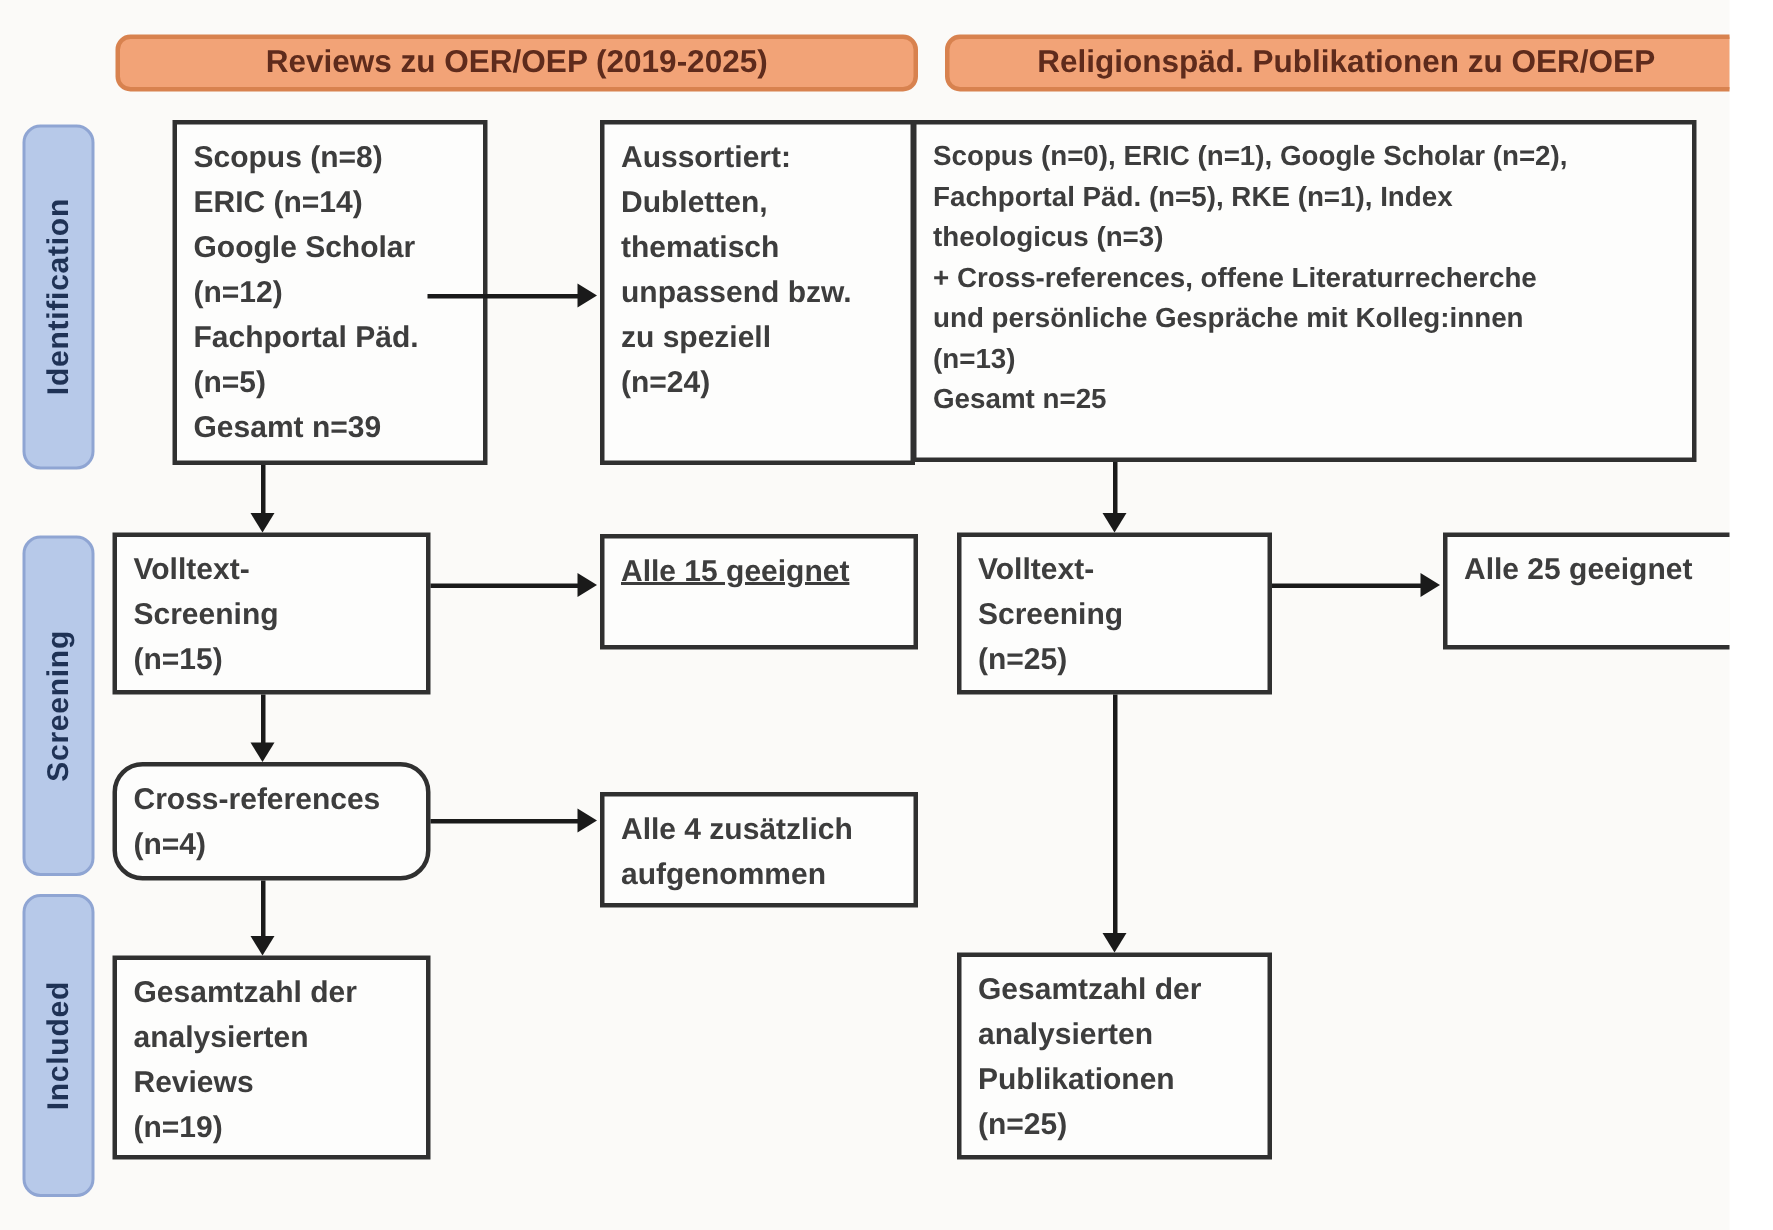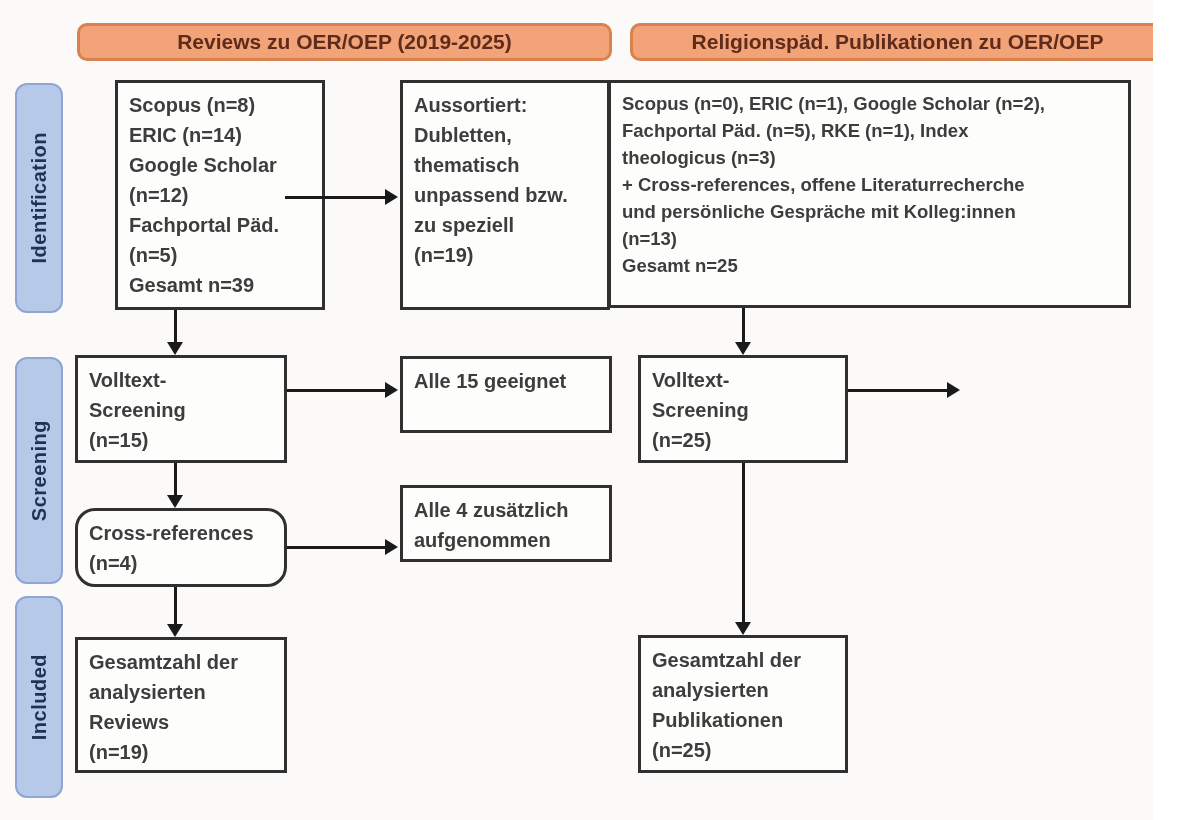--- a/index.html
+++ b/index.html
@@ -118,39 +118,40 @@
 Google Scholar
 (n=12)
 Fachportal Päd.
 (n=5)
 Gesamt n=39</div>
   <div class="box" style="left:400px;top:80px;width:210px;height:230px;">Aussortiert:
 Dubletten,
 thematisch
 unpassend bzw.
 zu speziell
-(n=19)</div>
+(n=24)</div>
   <div class="box small-lh" style="left:608px;top:80px;width:523px;height:228px;">Scopus (n=0), ERIC (n=1), Google Scholar (n=2),
 Fachportal Päd. (n=5), RKE (n=1), Index
 theologicus (n=3)
 + Cross-references, offene Literaturrecherche
 und persönliche Gespräche mit Kolleg:innen
 (n=13)
 Gesamt n=25</div>
 
   <div class="box" style="left:75px;top:355px;width:212px;height:108px;">Volltext-
 Screening
 (n=15)</div>
-  <div class="box" style="left:400px;top:356px;width:212px;height:77px;">Alle 15 geeignet</div>
+  <div class="box" style="left:400px;top:356px;width:212px;height:77px;text-decoration:underline;">Alle 15 geeignet</div>
   <div class="box" style="left:638px;top:355px;width:210px;height:108px;">Volltext-
 Screening
 (n=25)</div>
+  <div class="box" style="left:962px;top:355px;width:200px;height:78px;">Alle 25 geeignet</div>
   <div class="box" style="left:75px;top:508px;width:212px;height:79px;border-radius:20px;">Cross-references
 (n=4)</div>
-  <div class="box" style="left:400px;top:485px;width:212px;height:77px;">Alle 4 zusätzlich
+  <div class="box" style="left:400px;top:528px;width:212px;height:77px;">Alle 4 zusätzlich
 aufgenommen</div>
 
   <div class="box" style="left:75px;top:637px;width:212px;height:136px;">Gesamtzahl der
 analysierten
 Reviews
 (n=19)</div>
   <div class="box" style="left:638px;top:635px;width:210px;height:138px;">Gesamtzahl der
 analysierten
 Publikationen
 (n=25)</div>

